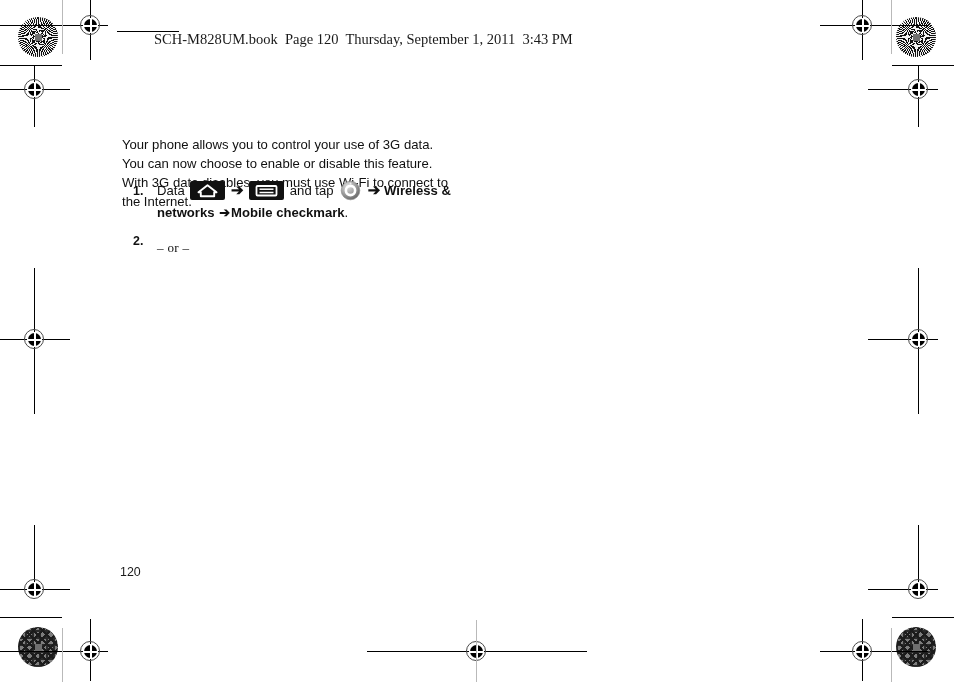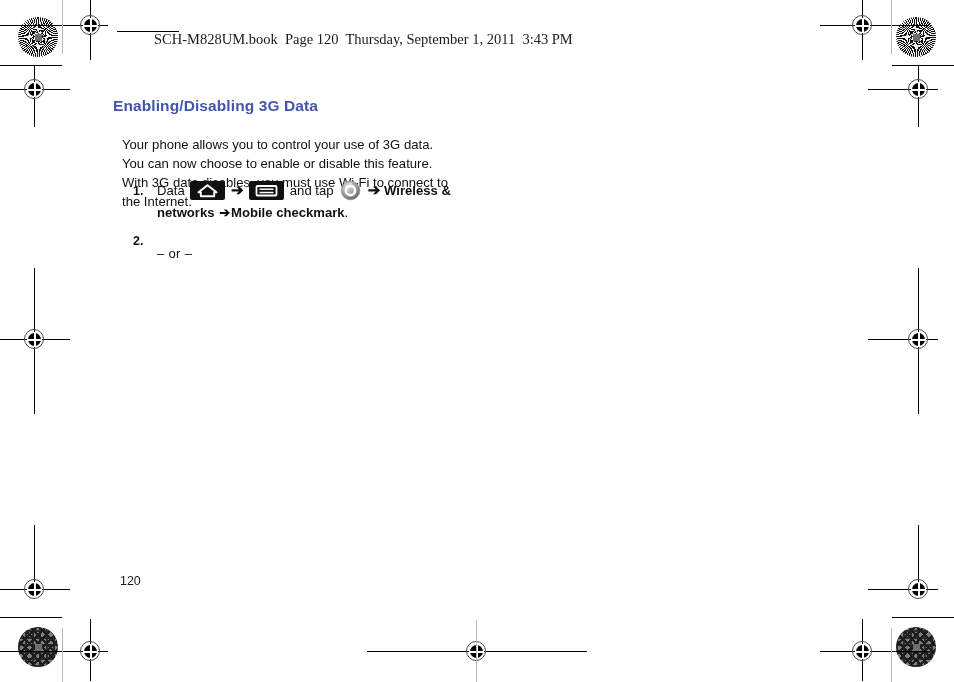--- a/index.html
+++ b/index.html
@@ -206,21 +206,20 @@
     position: relative;
   }
 
   
   .folio {
     position: absolute;
     left: 120px;
     top: 565px;
     font-size: 12.4px;
     color: #1a1a1a;
-    margin-top: 9px;
   }
 </style>
 </head>
 <body>
 
 <div id="page">
 
   <div class="rosette star" style="left:18px; top:17px;">
     <div class="hub"></div>
   </div>
@@ -344,21 +343,20 @@
   </div>
   <div class="cropline v grey" style="left:476px; top:620px; height:62px;"></div>
 
   <div style="position:absolute; left:117px; top:8px; width:460px; height:40px;">
     <div class="slug-rule"></div>
     <div style="position:absolute; left:0px; top:23px; font-family:'Liberation Serif',serif; font-size:14.5px; color:#1a1a1a; white-space:pre;margin-left:37px;">SCH-M828UM.book  Page 120  Thursday, September 1, 2011  3:43 PM</div>
   </div>
 
   <div class="content">
 
-    <h2 class="section-title">Enabling/Disabling 3G Data</h2>
 
     <p class="body-para">Your phone allows you to control your use of 3G data. You can now choose to enable or disable this feature. With 3G data disables, you must use Wi-Fi to connect to the Internet.</p>
 
     <div class="step" style="left:0; top:179px; width:954px;">
       <span class="step-num" style="left:133px; top:1px;">1.</span>
       <div class="step-body" style="top:0px;">
         <span>Data</span>
 
         <span class="icon-home">
           <svg width="35" height="19" viewBox="0 0 35 19" xmlns="http://www.w3.org/2000/svg">
@@ -396,20 +394,20 @@
 
         <span class="arrow-big">➔</span>
         <b>Wireless &amp; networks</b>
         <span class="arrow">➔</span><b>Mobile checkmark</b><span>.</span>
       </div>
     </div>
 
     <div class="step" style="left:0; top:229px; width:954px;">
       <span class="step-num" style="left:133px; top:1px;">2.</span>
       <div class="step-body" style="top:0px;">
-        <div class="or-line" style="margin-top:14px;">– or –</div>
+        <div class="or-line" style="margin-top:8px;font-family:Liberation Serif, serif;">– or –</div>
       </div>
     </div>
 
     <div class="folio">120</div>
 
   </div>
 </div>
 
 </body></html>

